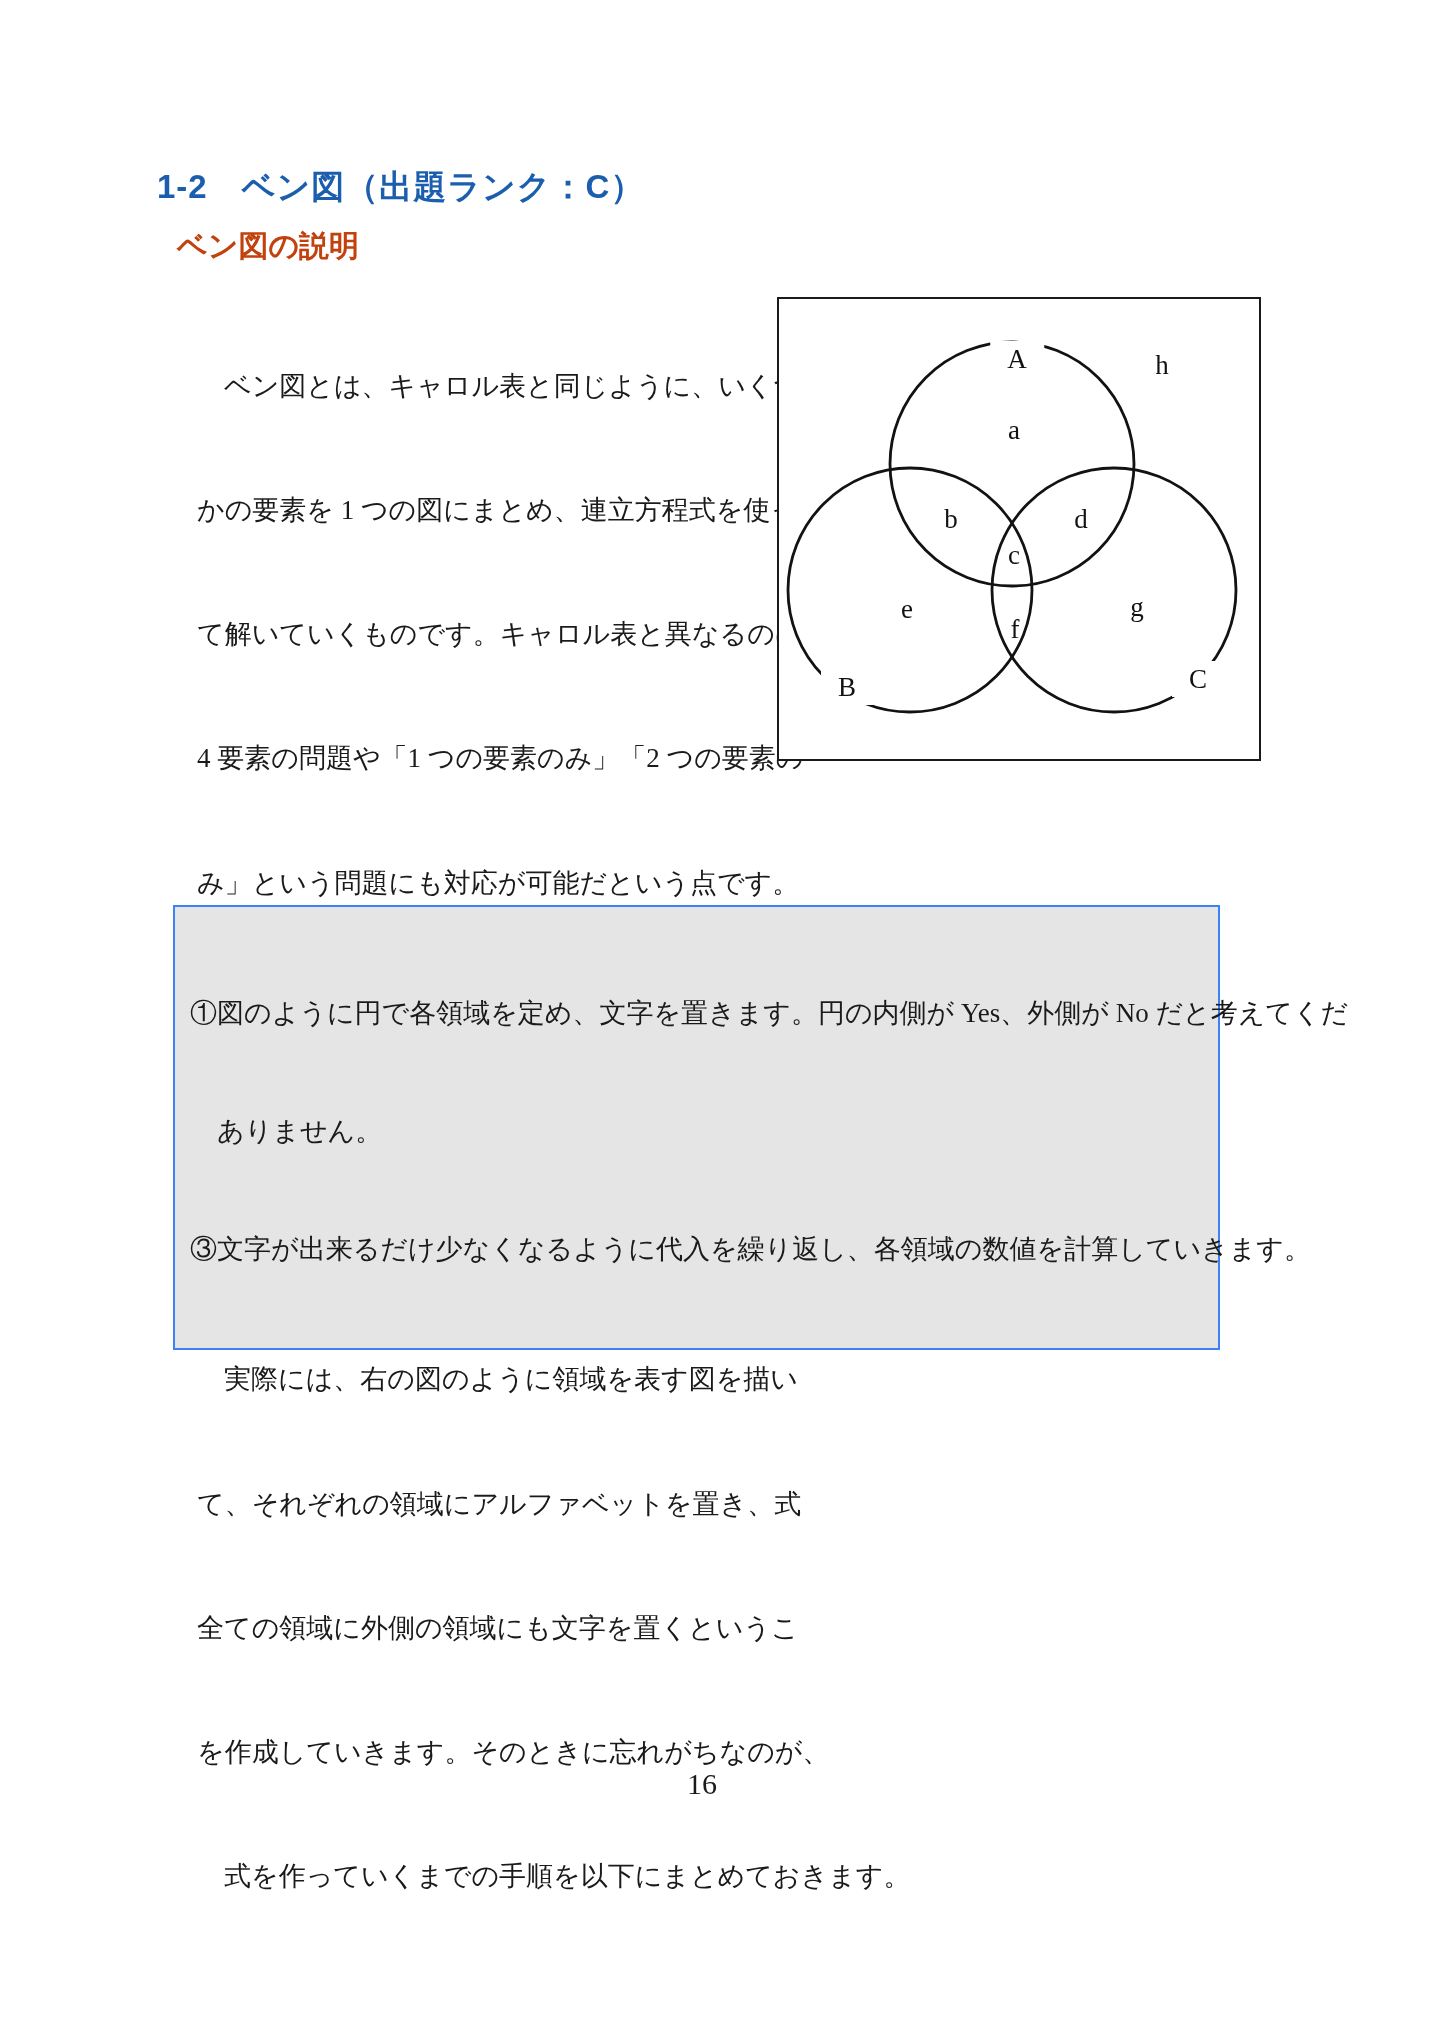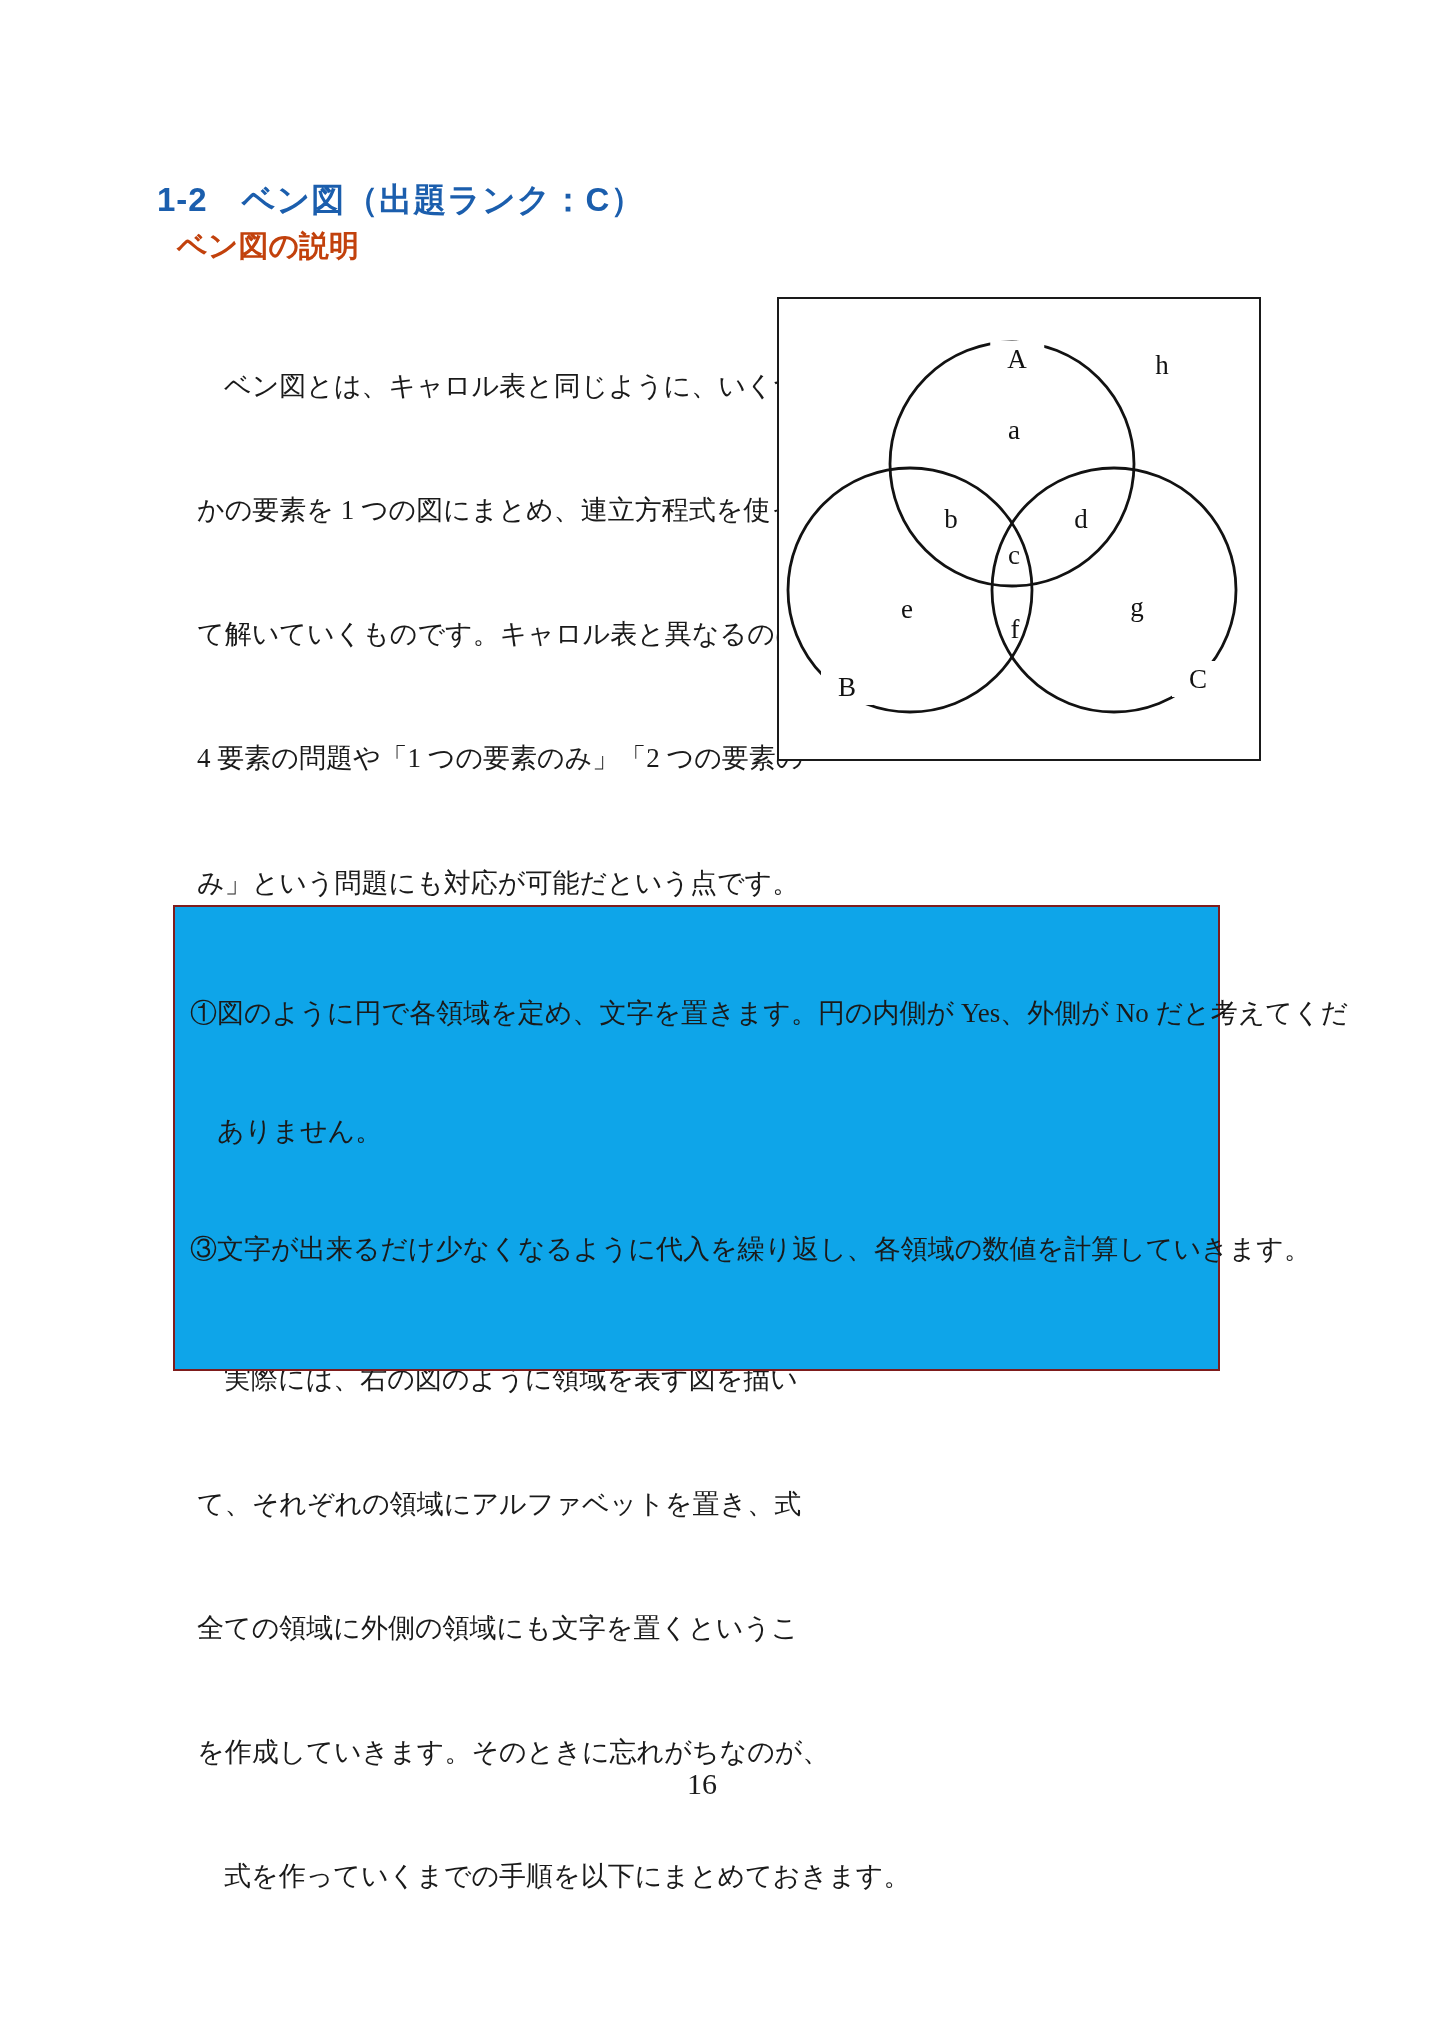--- a/index.html
+++ b/index.html
@@ -10,21 +10,20 @@
     overflow:hidden;
     font-family:"Liberation Serif","DejaVu Serif",serif;
     color:#1a1a1a;
   }
   .section-heading{
     position:absolute;left:157px;top:165px;
     font-family:"Liberation Sans","DejaVu Sans",sans-serif;
     font-weight:bold;font-size:33px;line-height:44px;
     letter-spacing:1px;
     white-space:pre;
-    margin-top:13px;
   }
   .sub-heading{
     position:absolute;left:177px;top:226px;
     font-family:"Liberation Sans","DejaVu Sans",sans-serif;
     font-weight:bold;font-size:30px;line-height:40px;
     color:#c2410c;
     white-space:pre;
   }
   .body-text{
     position:absolute;left:197px;top:283px;
@@ -48,23 +47,23 @@
     background:transparent;
     white-space:pre;
   }
   .vlabel.boxed{
     background:#ffffff;
     padding:3px 17px;
   }
   .steps-box{
     position:absolute;left:173px;top:905px;
     width:1013px;
-    border:2px solid #7f1d1d;
-    background:#0ea5e9;
-    padding:9px 15px 22px 15px;
+    border:2px solid #3b82f6;
+    background:#e5e5e5;
+    padding:9px 15px 1px 15px;
     font-size:27px;line-height:39.2px;
     white-space:pre;
   }
   .steps-box .line{height:39.2px;}
   .page-number{
     position:absolute;left:0;top:1767px;width:1404px;
     text-align:center;
     font-size:30px;
   }
 </style>

